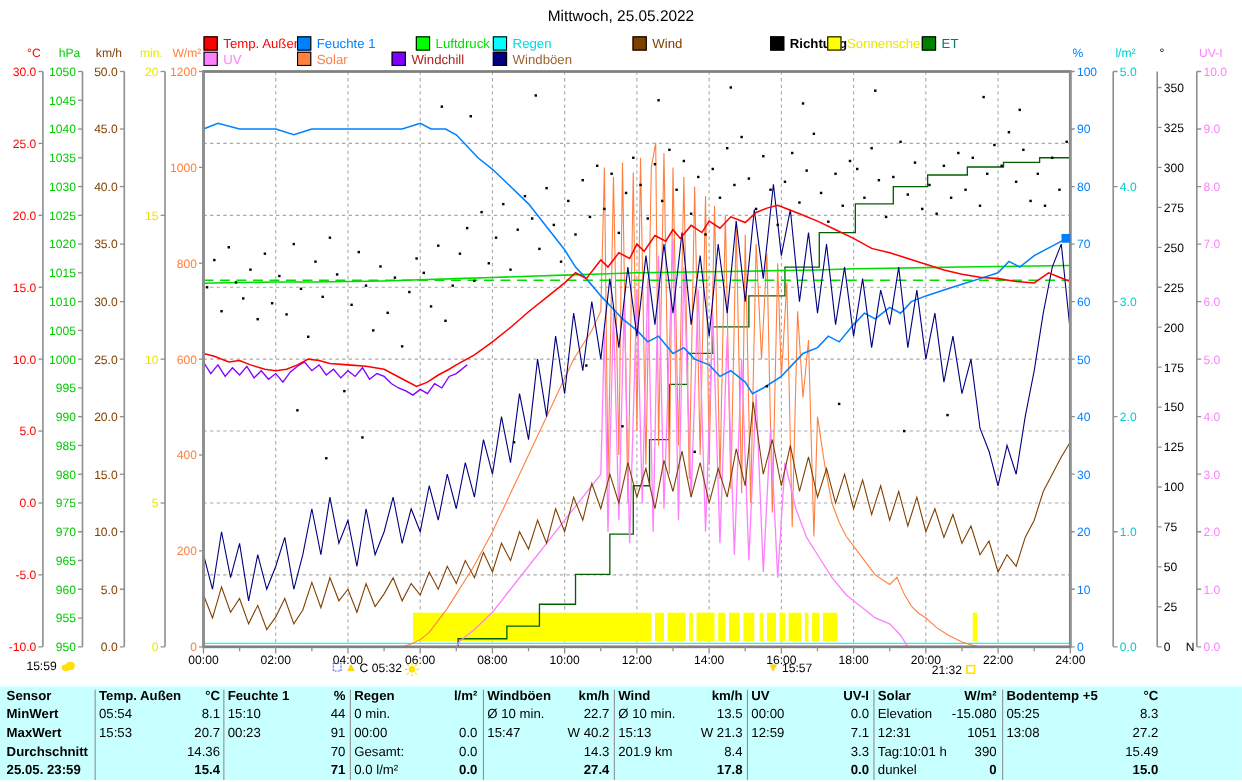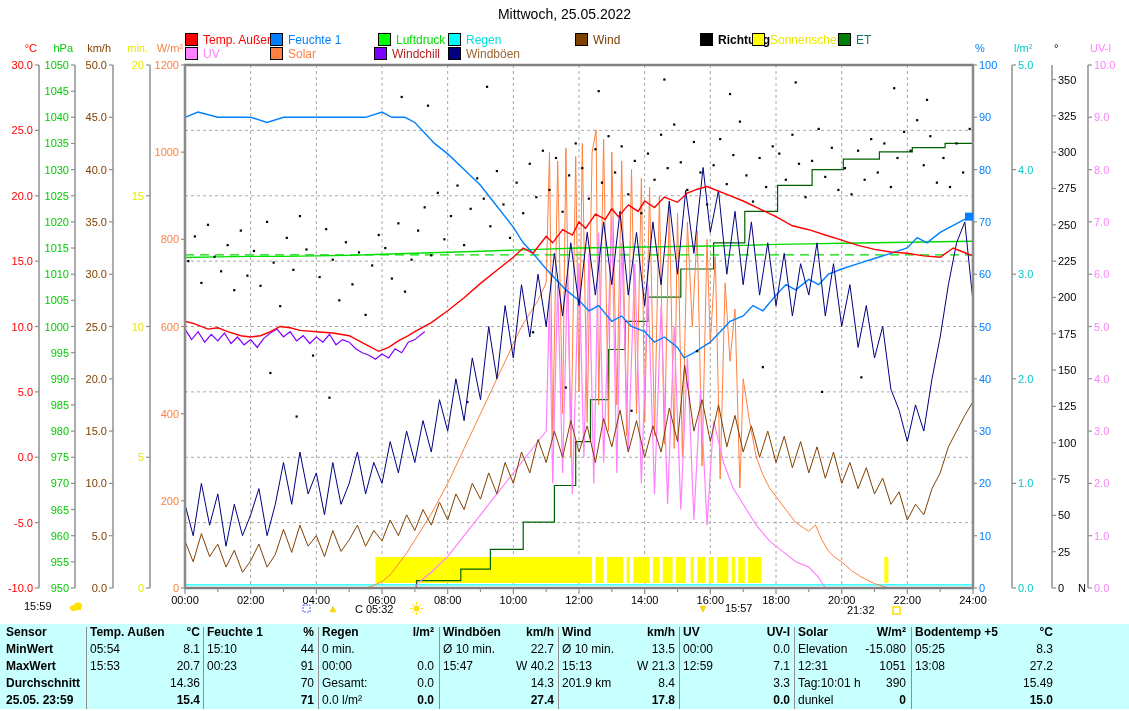--- a/index.html
+++ b/index.html
@@ -2,21 +2,21 @@
 <html><head>
 <meta charset="utf-8">
 <style>
   html,body{margin:0;padding:0;background:#ffffff;}
   .page{position:relative;width:1129px;height:709px;background:#ffffff;overflow:hidden;
         font-family:"Liberation Sans","DejaVu Sans",sans-serif;}
   .title{position:absolute;top:6px;left:0;width:100%;text-align:center;font-size:14px;color:#000;}
   .legend-item{position:absolute;height:13px;display:flex;align-items:center;font-size:12px;white-space:nowrap;}
   .legend-swatch{width:11px;height:11px;border:1px solid #000;margin-right:5px;flex:0 0 auto;}
   #chart-svg{position:absolute;left:0;top:0;}
-  .ann{position:absolute;font-size:11px;color:#000;display:flex;align-items:center;gap:17px;white-space:nowrap;}
+  .ann{position:absolute;font-size:11px;color:#000;display:flex;gap:3px;white-space:nowrap;}
   .tri{font-size:10px;color:#FFD800;text-shadow:0 0 1px #b0a000;}
   
   .table-strip{position:absolute;left:0;top:622px;width:1129px;height:89px;background:#C8FFFF;
                border-top:2px solid #ffffff;font-size:12px;color:#000;}
   .tcol{position:absolute;top:0;height:89px;}
   .trow{height:17px;line-height:17px;display:flex;justify-content:space-between;overflow:hidden;}
   .trow .l{text-align:left;}
   .trow .r{text-align:right;}
   .b{font-weight:bold;}
   .tsep{position:absolute;top:3px;height:83px;width:1px;background:#909090;}
@@ -61,21 +61,21 @@
         <span style="color: #0f766e;">ET</span>
       </div>
       <div class="legend-item" style="left: 185px; top: 47px;">
         <span class="legend-swatch" style="background: rgb(255, 128, 255);"></span>
         <span style="color: rgb(255, 128, 255);">UV</span>
       </div>
       <div class="legend-item" style="left: 270px; top: 47px;">
         <span class="legend-swatch" style="background: rgb(255, 128, 64);"></span>
         <span style="color: rgb(255, 128, 64);">Solar</span>
       </div>
-      <div class="legend-item" style="left: 374px; top: 47px;">
+      <div class="legend-item" style="left: 356px; top: 47px;">
         <span class="legend-swatch" style="background: rgb(128, 0, 255);"></span>
         <span style="color: rgb(178, 34, 34);">Windchill</span>
       </div>
       <div class="legend-item" style="left: 448px; top: 47px;">
         <span class="legend-swatch" style="background: rgb(0, 0, 128);"></span>
         <span style="color: rgb(153, 102, 51);">Windböen</span>
       </div>
     </div>
 
   <svg id="chart-svg" width="1129" height="622" viewBox="0 0 1129 622">

